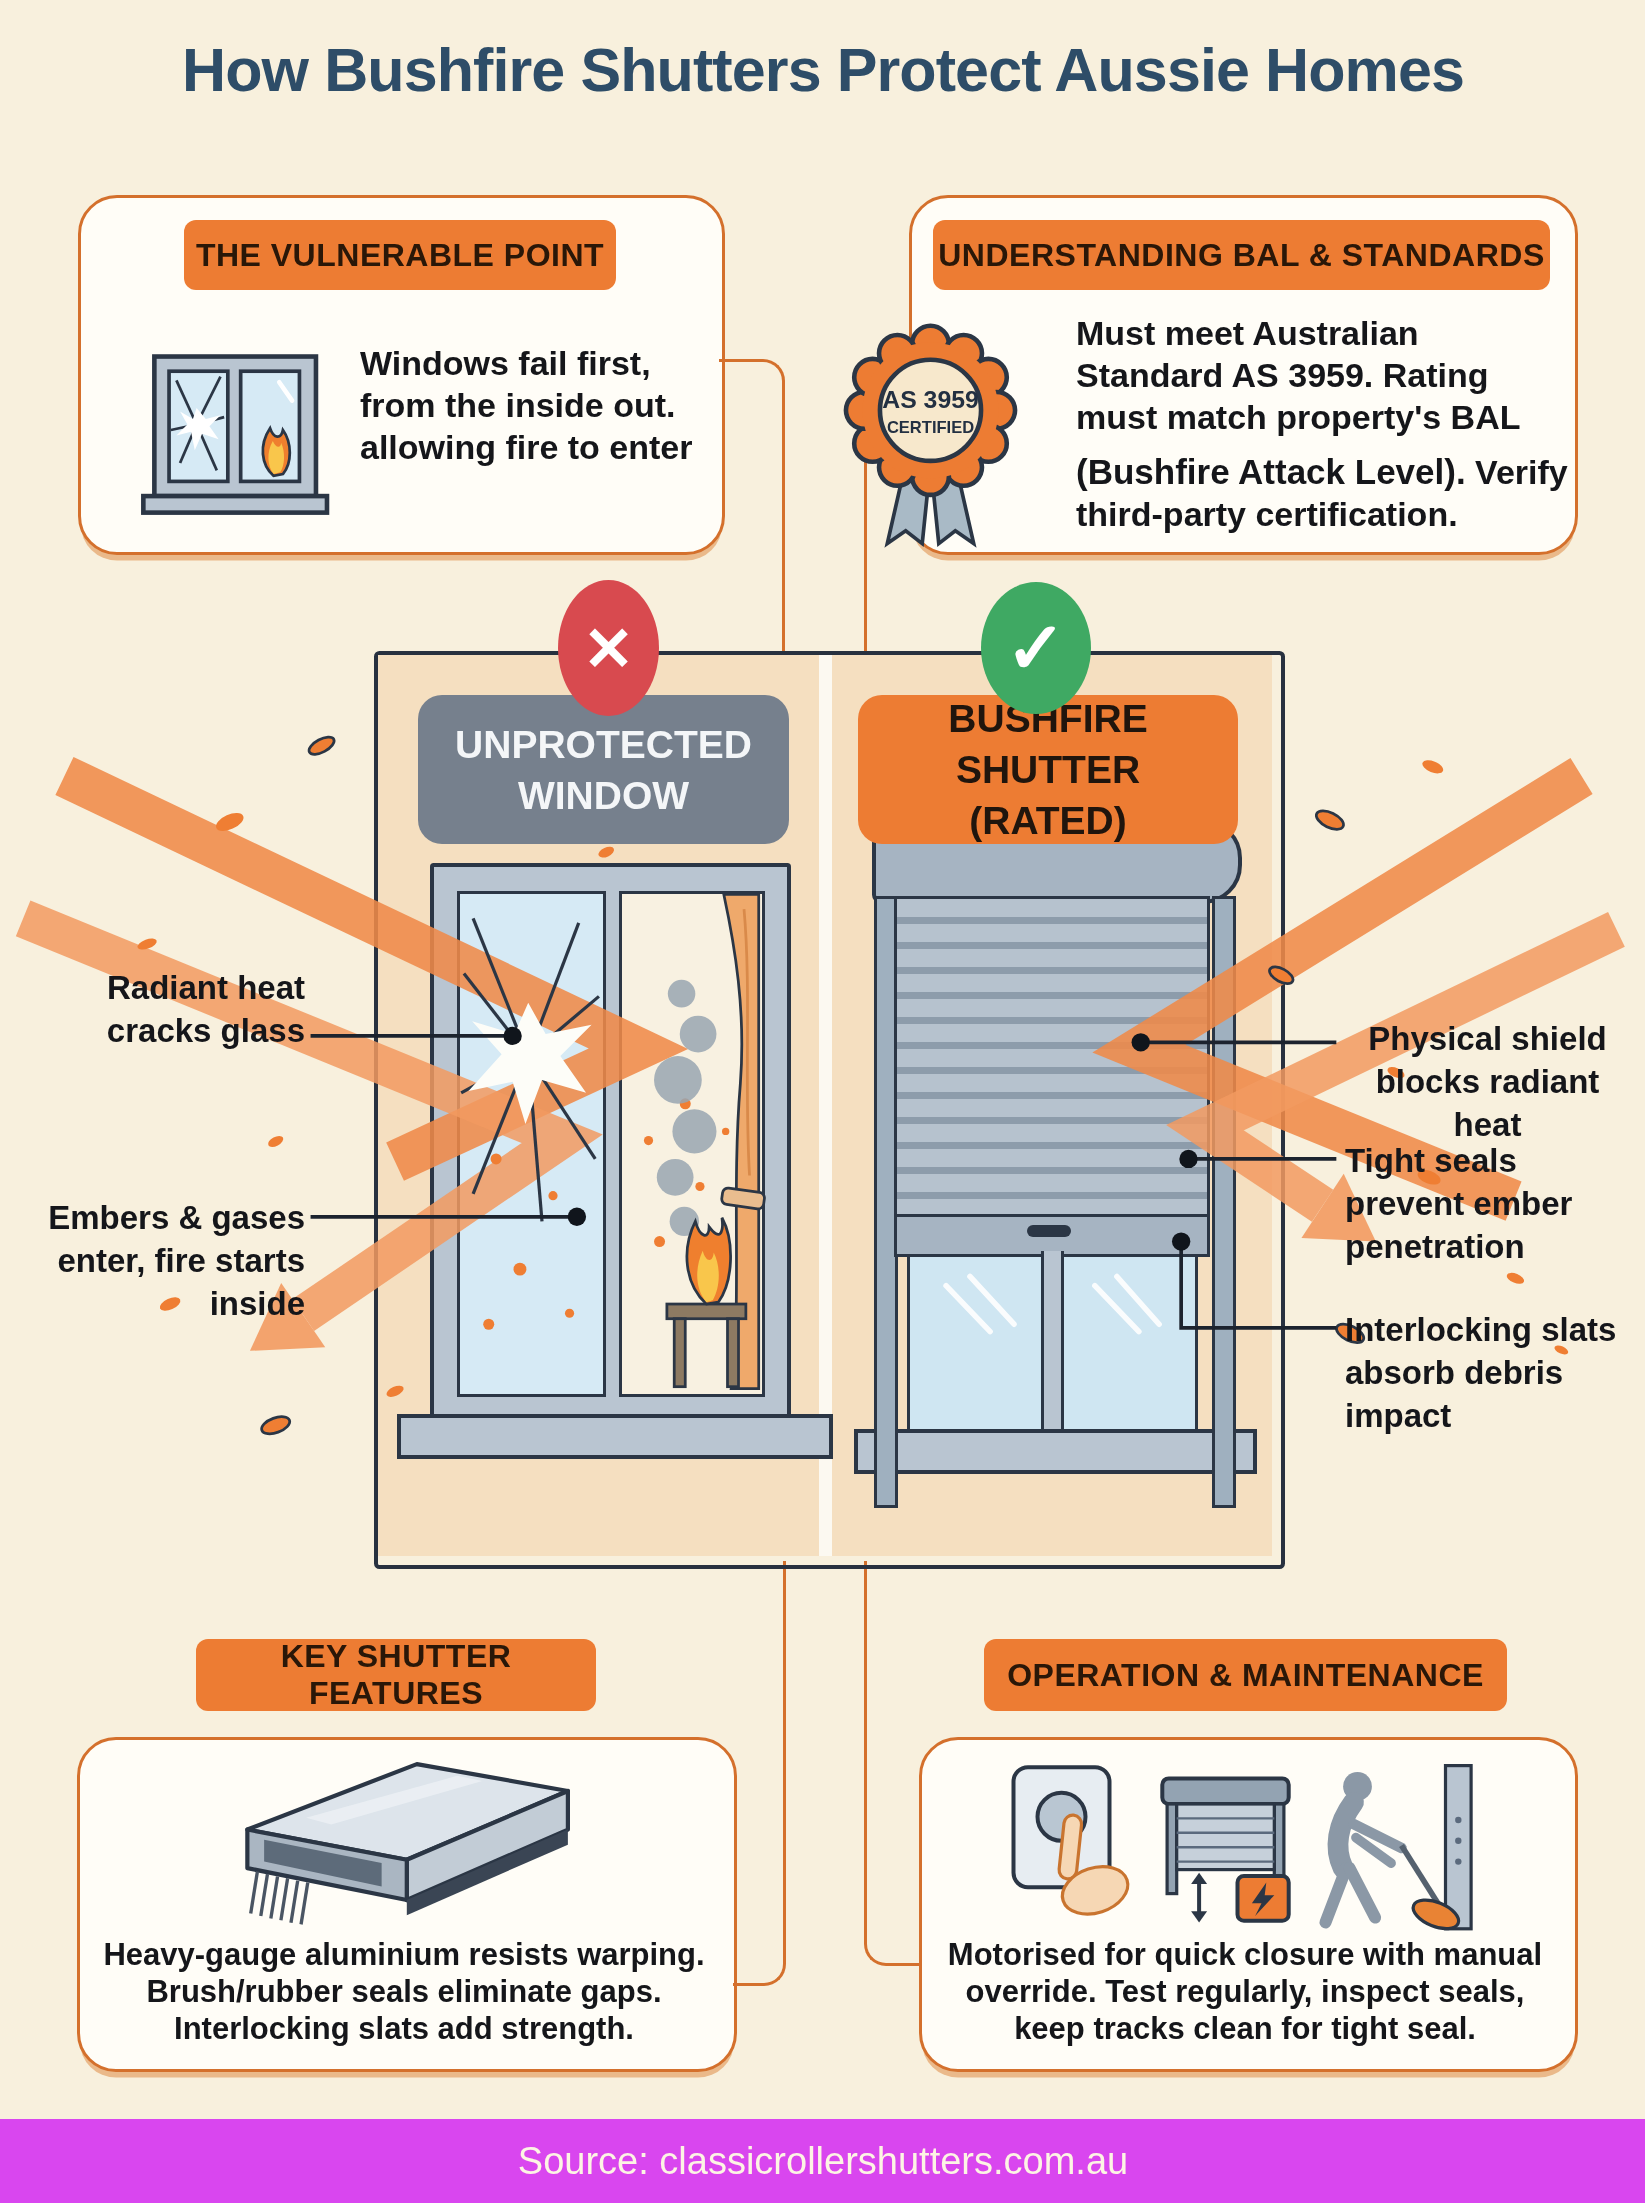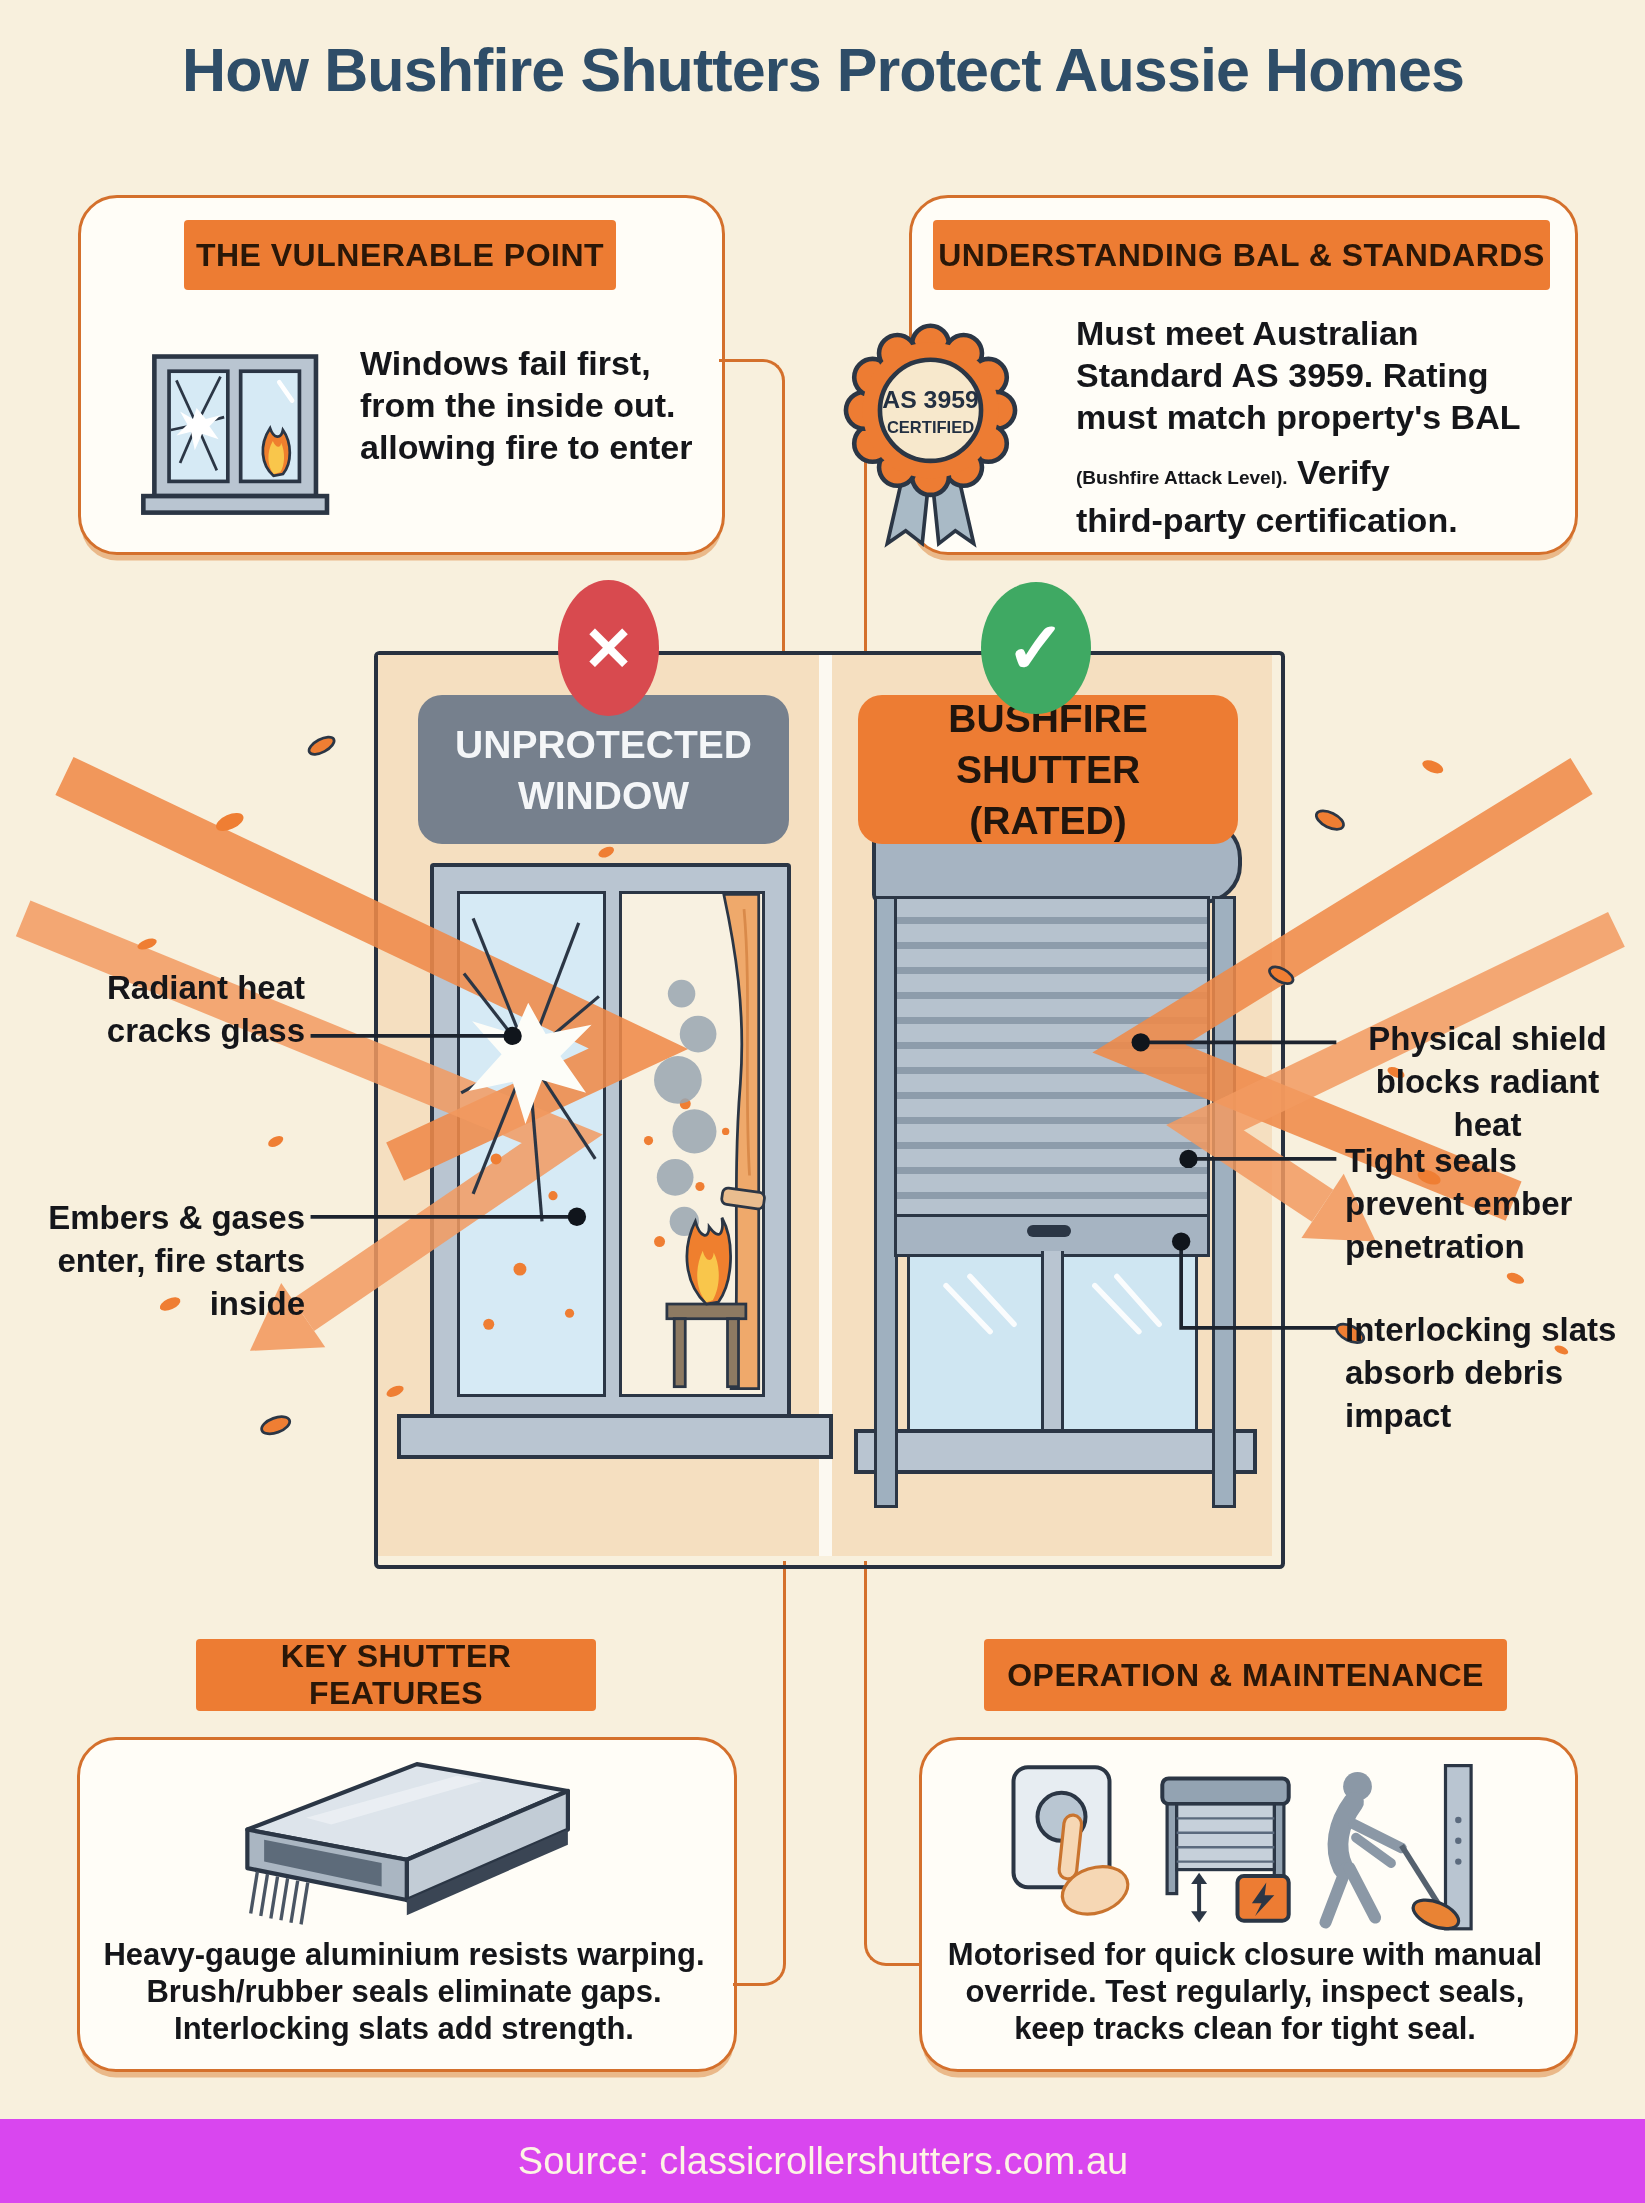--- a/index.html
+++ b/index.html
@@ -5,26 +5,26 @@
   html,body{margin:0;padding:0;background:#d8d2c4;}
   .canvas{position:relative;width:1646px;height:2204px;background:#f8f0dd;overflow:hidden;
           font-family:"Liberation Sans", sans-serif;}
   .abs{position:absolute;}
   
   .title{left:0;top:35px;width:1646px;text-align:center;font-size:61px;font-weight:bold;
          letter-spacing:-0.9px;color:#2e4d68;}
   
   .card{background:#fffdf7;border:3.7px solid #d4702c;border-radius:39px;
         box-shadow:0 8.3px 0 -2.8px rgba(222,140,70,.55);}
-  .pill{background:#ed7c33;border-radius:4px;display:flex;align-items:center;justify-content:center;
+  .pill{background:#ed7c33;border-radius:12px;display:flex;align-items:center;justify-content:center;
         color:#2a1708;font-weight:bold;text-align:center;z-index:45;}
   .pill.hdr{font-size:32px;letter-spacing:0.5px;}
   .body-text{font-size:34px;line-height:42px;color:#15161a;font-weight:600;}
   .body-text.center{text-align:center;}
-  .small-note{font-size:19px;}
+  .small-note{font-size:35px;}
   
   .connector{border-color:#d4702c;border-style:solid;border-width:0;z-index:4;}
   
   .panel{left:374px;top:651px;width:903px;height:910px;border:4.6px solid #28313f;border-radius:5.5px;z-index:8;}
   .half{position:absolute;top:0;height:901px;background:#f5dfc0;}
   .divider{position:absolute;top:0;height:901px;background:#fcf9f1;}
   .badge{border-radius:50%;display:flex;align-items:center;justify-content:center;color:#fff;
          font-weight:bold;z-index:46;}
   .cmp-pill{border-radius:24px;display:flex;flex-direction:column;align-items:center;justify-content:center;
             font-weight:bold;font-size:39px;line-height:51px;text-align:center;z-index:44;}

